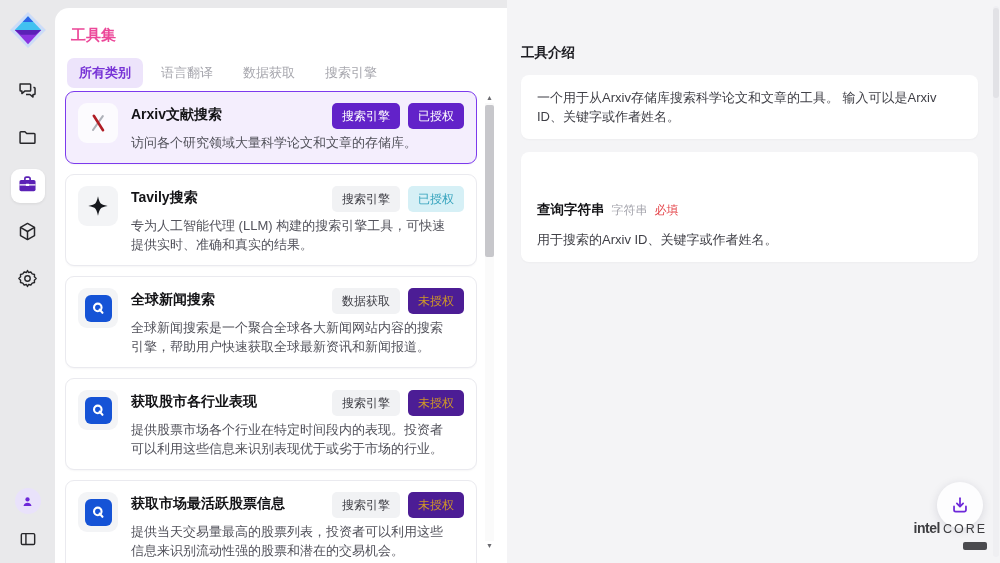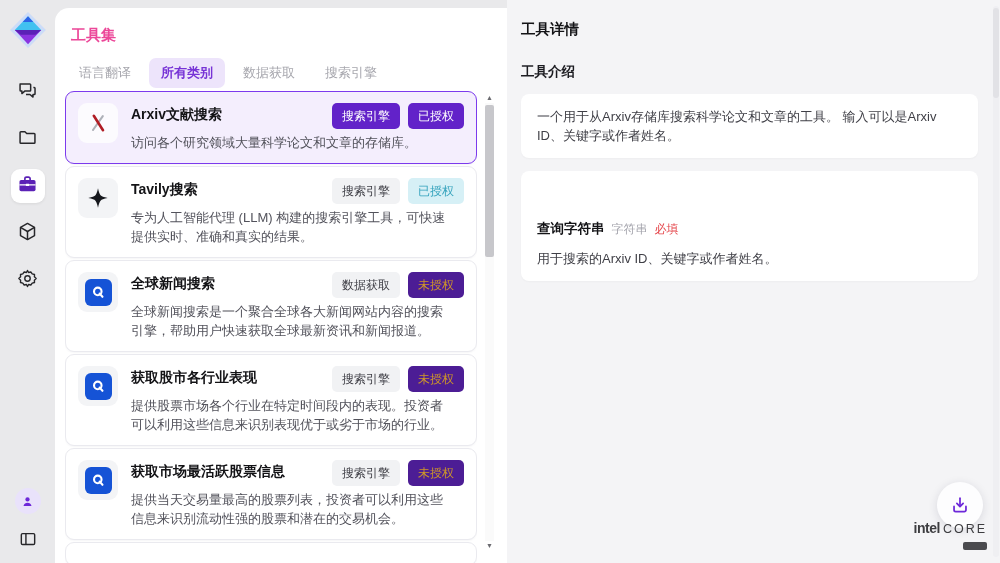--- a/index.html
+++ b/index.html
@@ -27,21 +27,21 @@
 
   
   .list-panel { position:absolute; left:55px; top:8px; width:452px; bottom:0;
     background:#ffffff; border-radius:14px 0 0 0; }
   .page-title { position:absolute; left:16px; top:18px; font-size:15px; font-weight:bold; color:#ec4899; }
   .tabs { position:absolute; left:12px; top:50px; display:flex; gap:6px; }
   .tab { font-size:13px; color:#a6a6ad; padding:6px 12px; border-radius:7px; cursor:pointer; white-space:nowrap; }
   .tab.active { background:#ede4fb; color:#7733d6; font-weight:bold; }
 
   .cards { position:absolute; left:10px; top:83px; width:412px; bottom:0;
-    display:flex; flex-direction:column; gap:2px; overflow:hidden; }
+    display:flex; flex-direction:column; gap:10px; overflow:hidden; }
   .card { flex:none; position:relative; display:flex; gap:13px; align-items:flex-start;
     background:#fff; border:1px solid #eaeaef; border-radius:9px; padding:11px 12px;
     box-shadow:0 1px 2px rgba(20,20,40,.04); cursor:pointer; }
   .card.selected { background:#f4eefd; border:1.5px solid #7c3aed; }
   .tool-icon { flex:none; width:40px; height:40px; border-radius:9px; background:#f3f4f6;
     display:flex; align-items:center; justify-content:center; }
   .card.selected .tool-icon { background:#fcfbfe; }
   .tool-icon svg { width:24px; height:24px; }
   .q-inner { width:27px; height:27px; border-radius:6px; background:#1553d6;
     display:flex; align-items:center; justify-content:center; }
@@ -153,22 +153,22 @@
         <rect x="4" y="5.5" width="16" height="13" rx="1.5"></rect>
         <path d="M9.5 5.5v13"></path>
       </svg>
     </div>
   </div>
 </aside>
 
 <main class="list-panel">
   <h1 class="page-title">工具集</h1>
   <div class="tabs" id="tabs">
+      <div class="tab active">所有类别</div>
       <div class="tab">语言翻译</div>
-      <div class="tab active">所有类别</div>
       <div class="tab">数据获取</div>
       <div class="tab">搜索引擎</div>
     </div>
   <div class="cards" id="cards">
       <div class="card selected">
         <div class="tool-icon">
           <svg viewBox="0 0 24 24" fill="none" stroke-linecap="round">
             <path d="M16.8 5.2 7 19" stroke="#aeb1b8" stroke-width="2.1"></path>
             <path d="M7.8 4.8 17 19.2" stroke="#b01c24" stroke-width="2.6"></path>
           </svg>
@@ -256,21 +256,20 @@
 
   <div class="vscroll">
     <div class="vs-arrow up">▲</div>
     <div class="vs-track"></div>
     <div class="vs-thumb"></div>
     <div class="vs-arrow down">▼</div>
   </div>
 </main>
 
 <section class="details">
-  <h2 class="details-title">工具详情</h2>
 
   <h3 class="section-title">工具介绍</h3>
   <div class="info-box">一个用于从Arxiv存储库搜索科学论文和文章的工具。 输入可以是Arxiv ID、关键字或作者姓名。</div>
 
   <div class="info-box">
     <div class="param-head">
       <span class="param-name">查询字符串</span>
       <span class="param-type">字符串</span>
       <span class="param-required">必填</span>
     </div>

